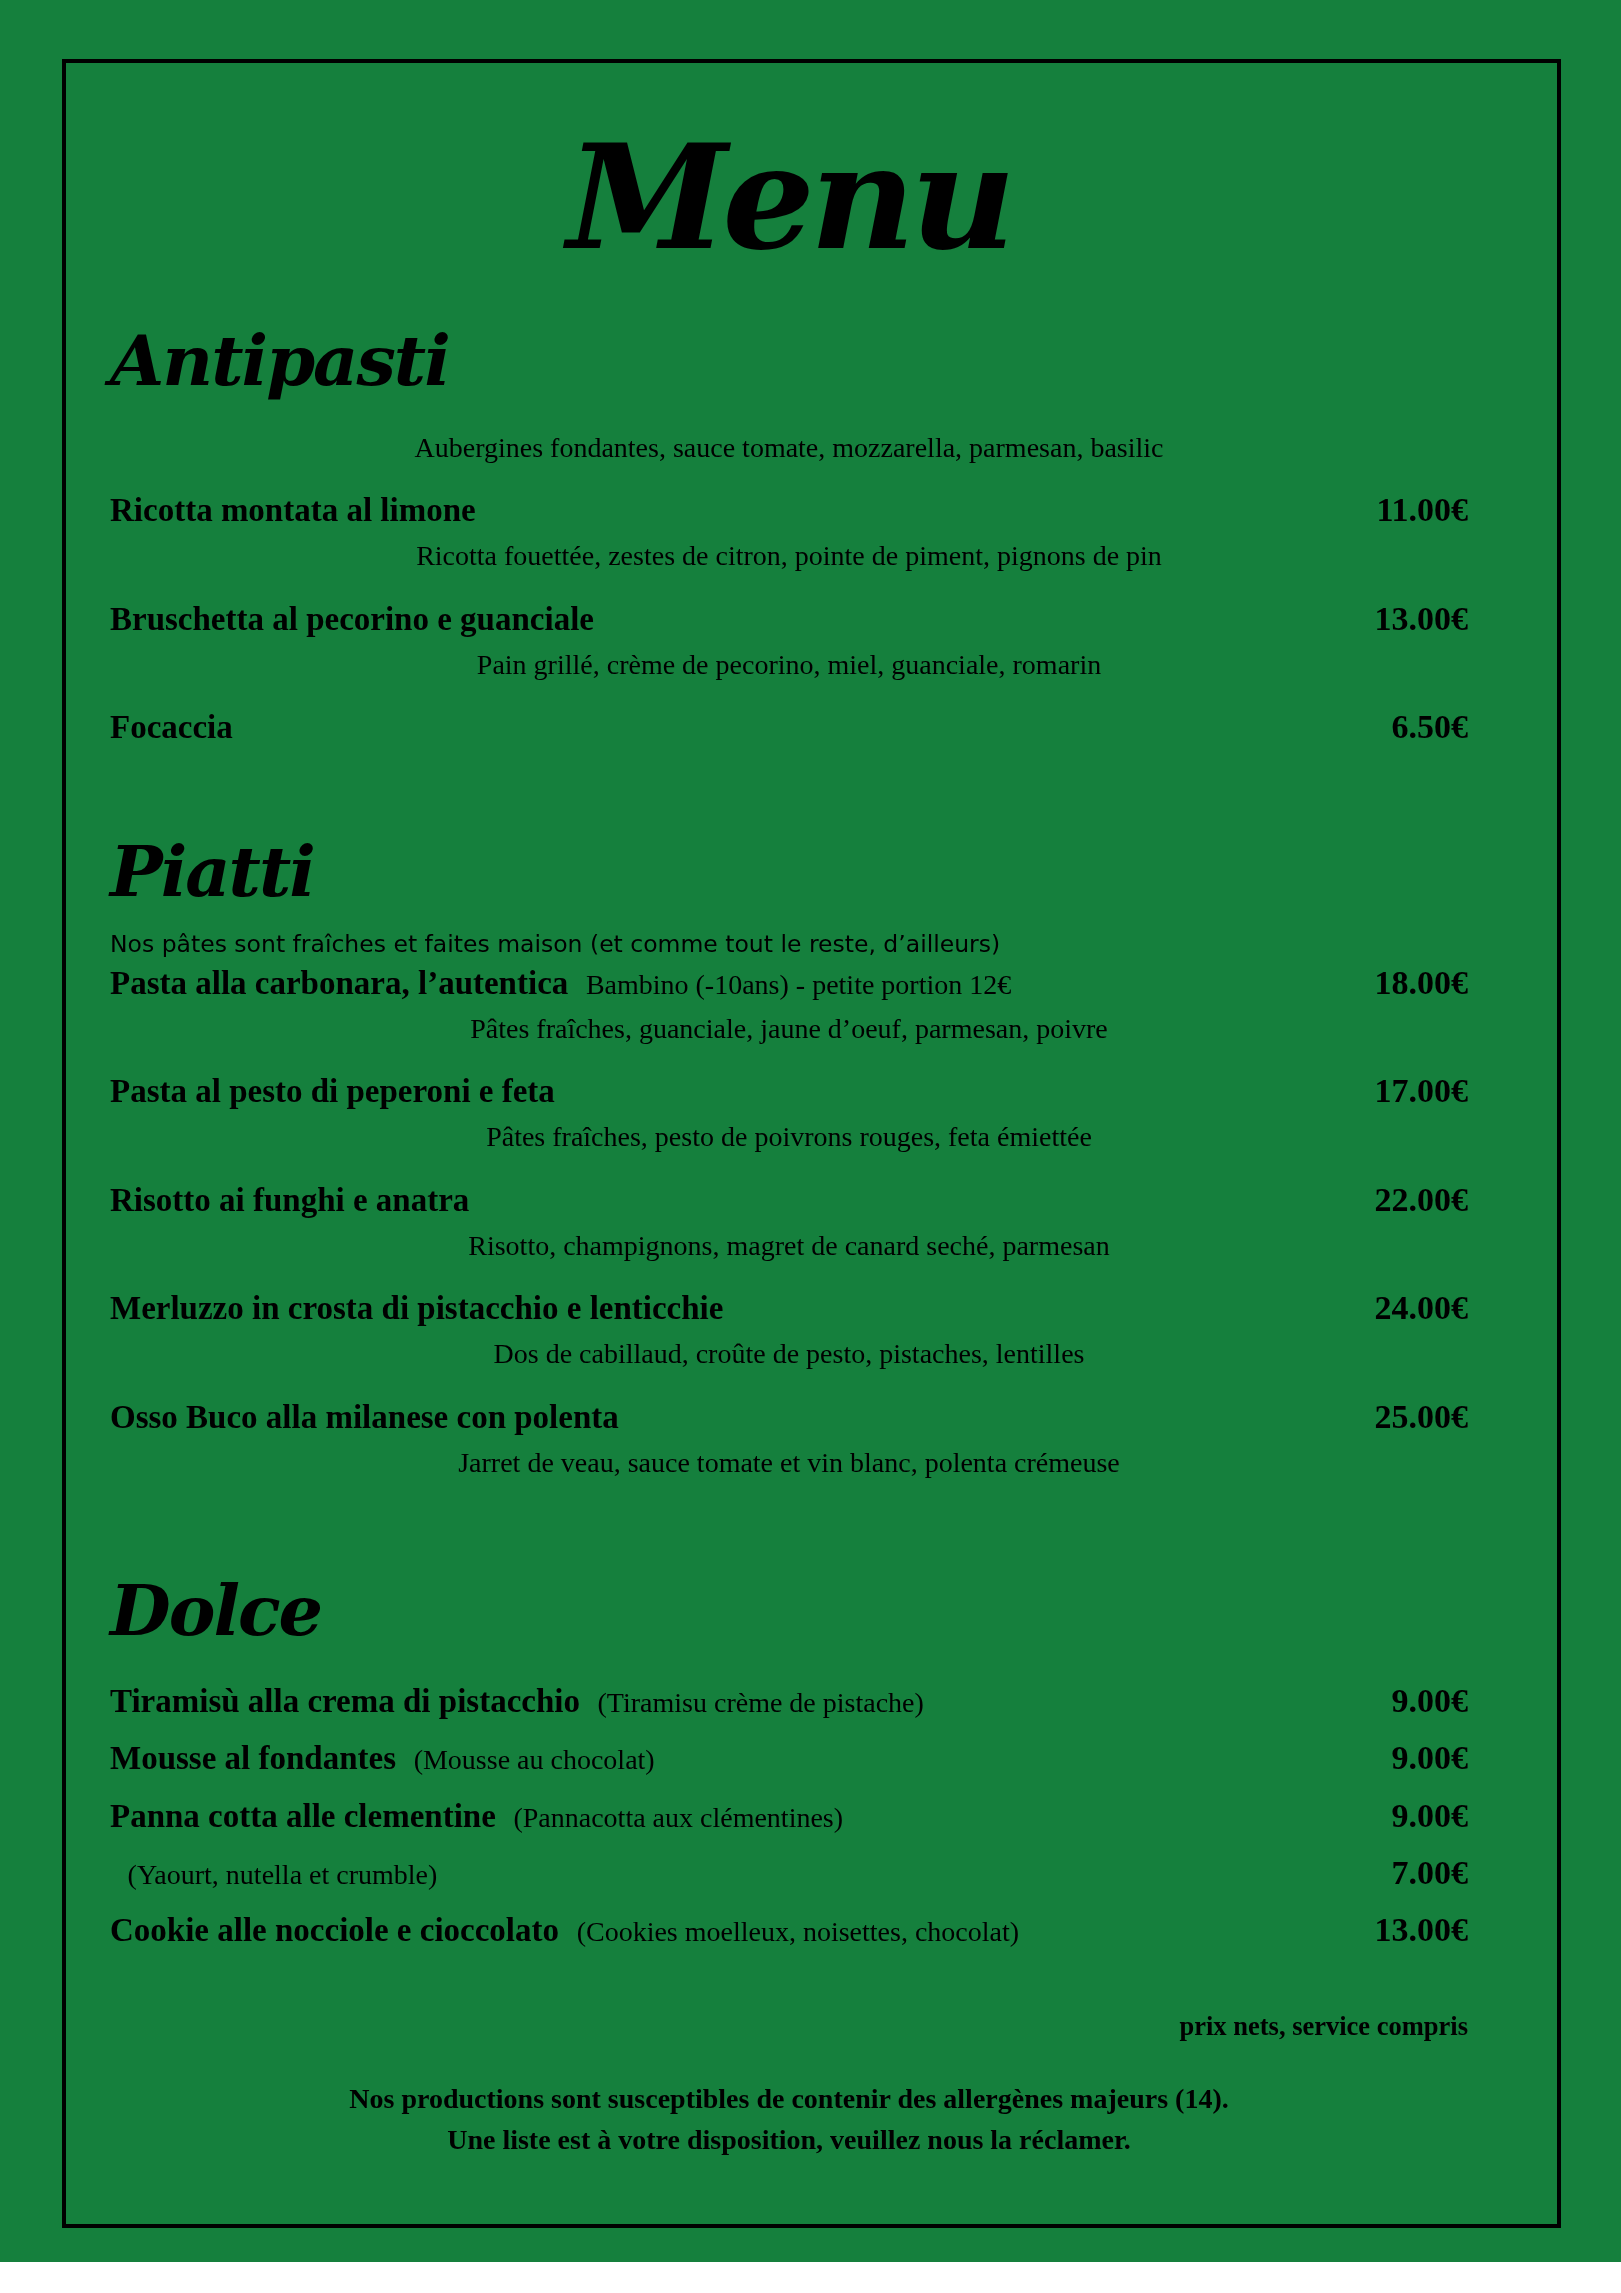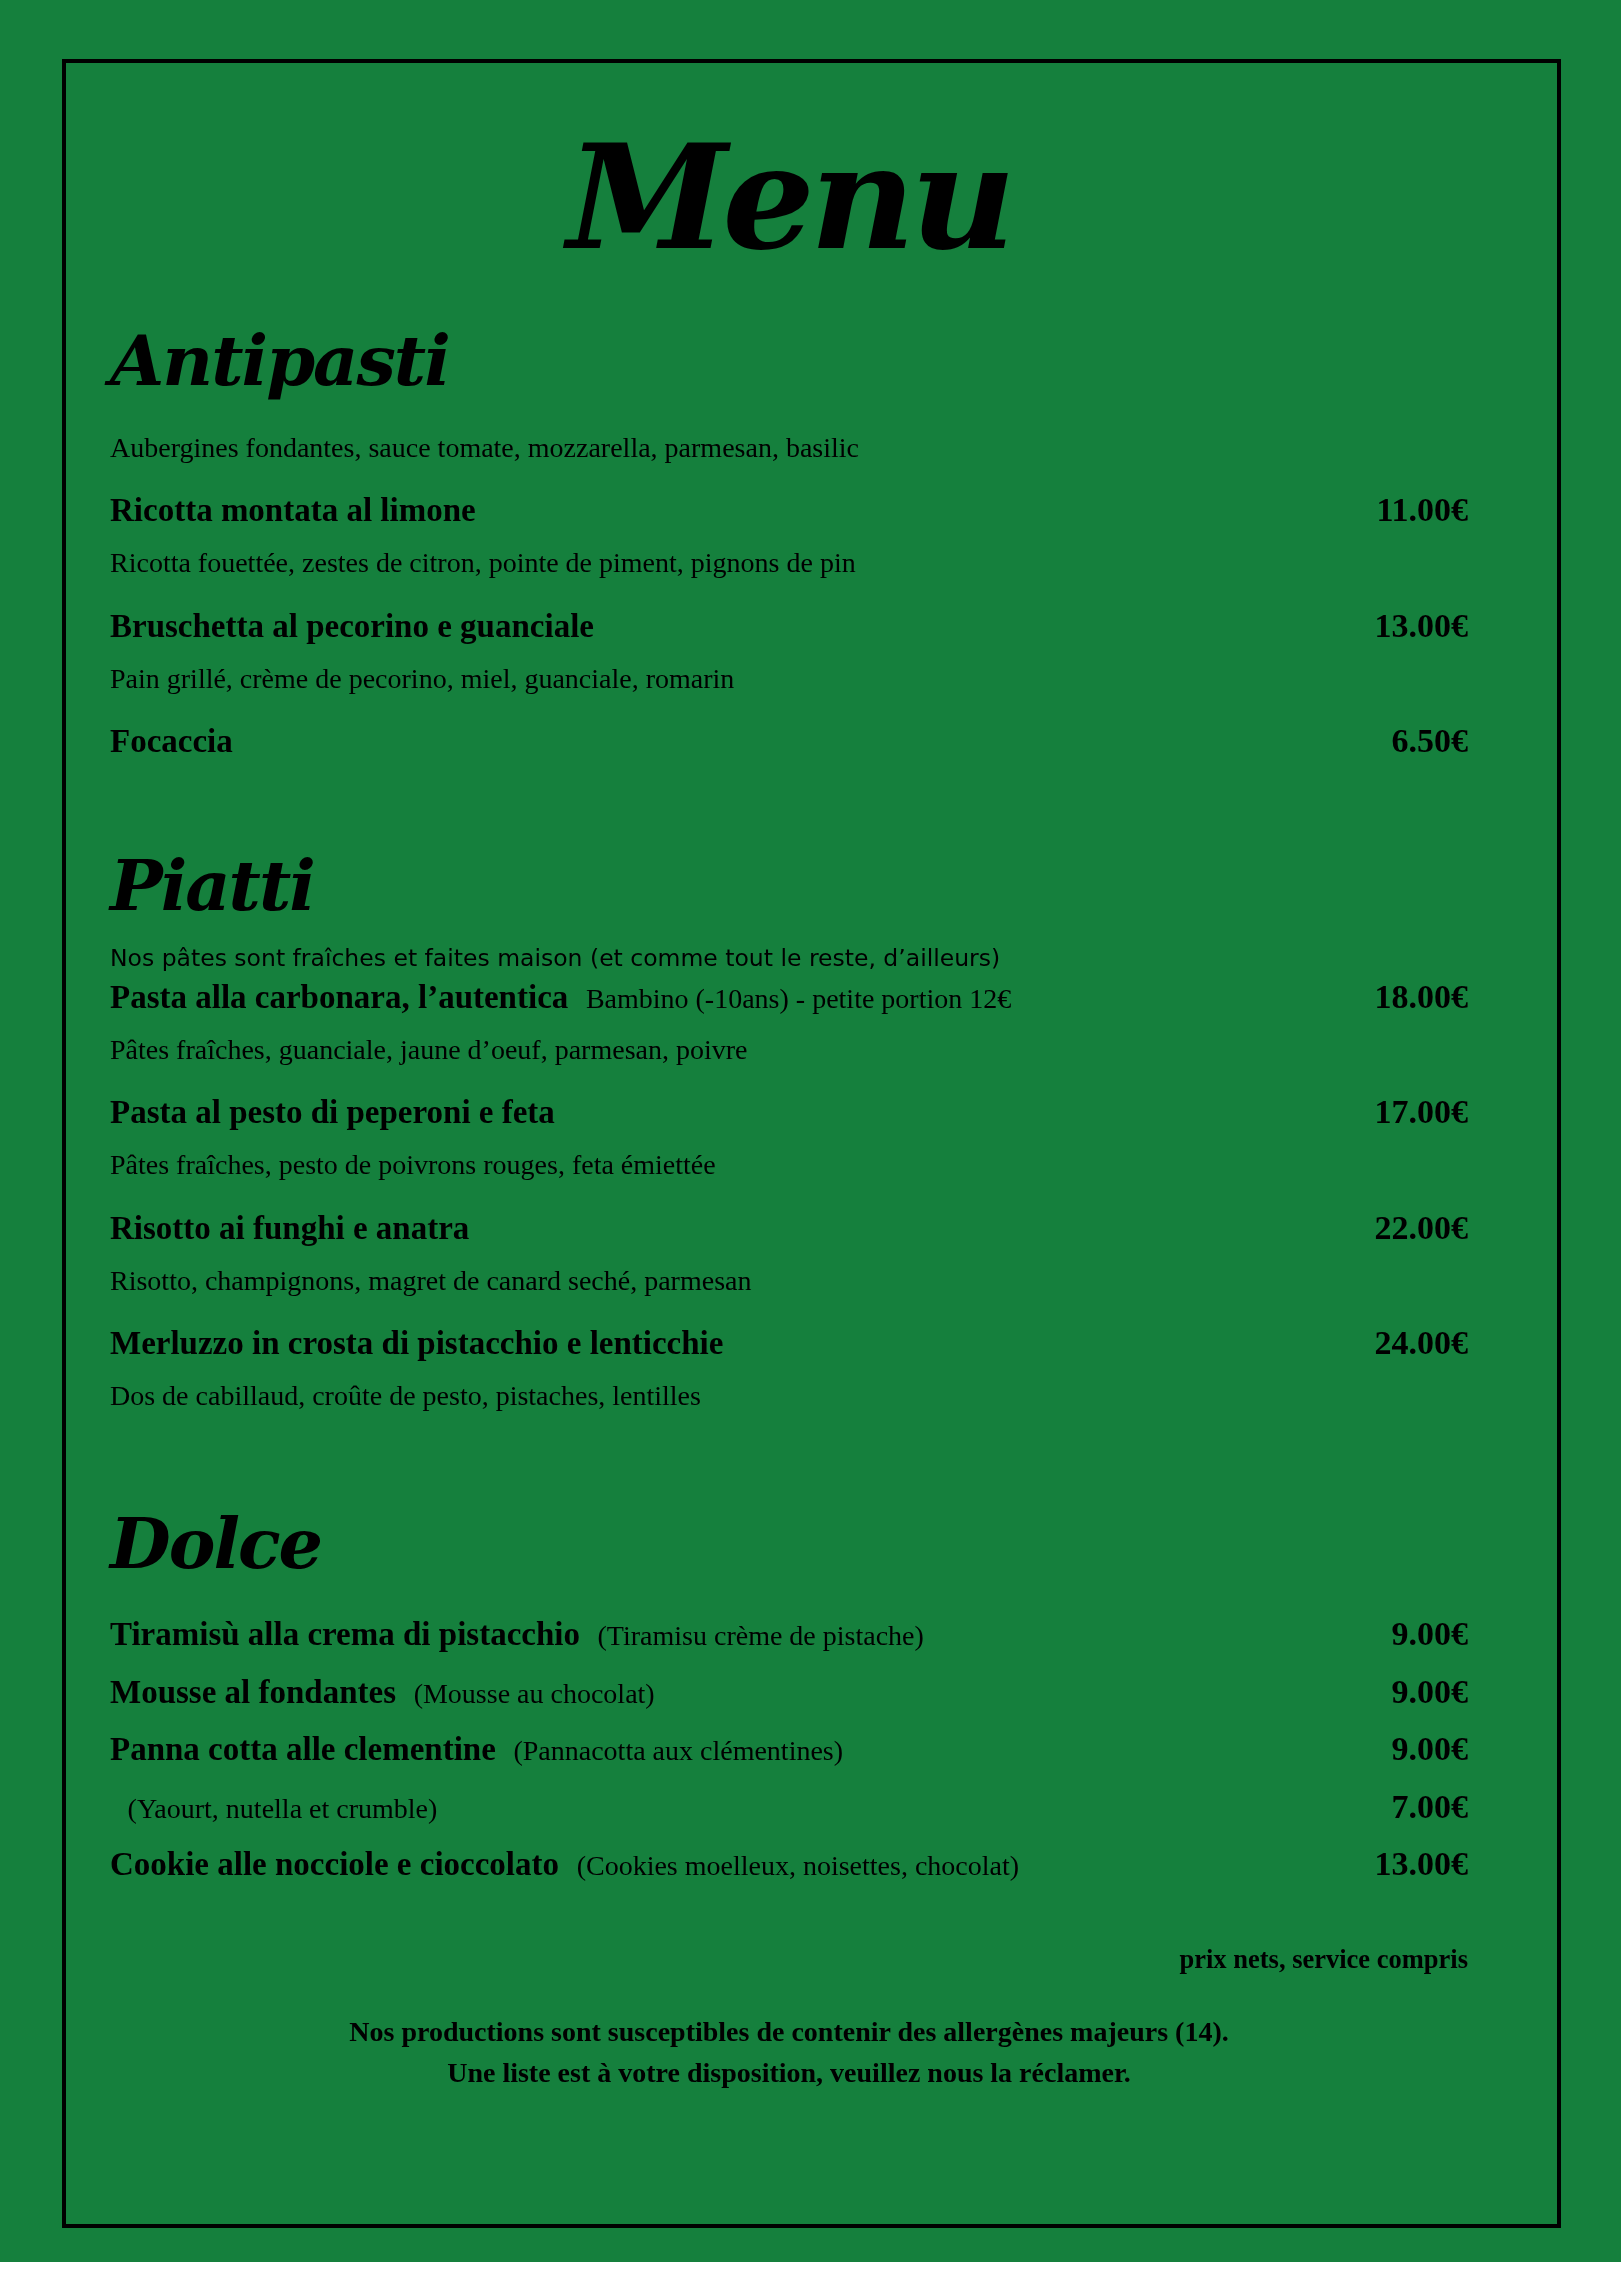--- a/index.html
+++ b/index.html
@@ -70,21 +70,22 @@
     margin-left: 17.6px;
   }
   .item-price {
     margin-left: auto;
     font-weight: bold;
     font-size: 34px;
   }
   .item-desc {
     font-size: 28px;
     line-height: 1.15;
-    margin-top: 17px;
+    margin-top: 10px;
+    text-align: center;
   }
   .dolce .item { margin-bottom: 18.6px; }
   .pricing-note {
     margin-top: 61px;
     text-align: right;
     font-weight: bold;
     font-size: 26.5px;
   }
   .allergen {
     margin-top: 37px;
@@ -163,20 +164,27 @@
       </div>
 
       <div class="item">
         <div class="item-line">
           <span class="item-name">Merluzzo in crosta di pistacchio e lenticchie</span>
           <span class="item-price">24.00€</span>
         </div>
         <div class="item-desc">Dos de cabillaud, croûte de pesto, pistaches, lentilles</div>
       </div>
 
+      <div class="item">
+        <div class="item-line">
+          <span class="item-name">Osso Buco alla milanese con polenta</span>
+          <span class="item-price">25.00€</span>
+        </div>
+        <div class="item-desc">Jarret de veau, sauce tomate et vin blanc, polenta crémeuse</div>
+      </div>
     </section>
 
     <section class="section section-dolce dolce">
       <h2 class="script section-header">Dolce</h2>
 
       <div class="item">
         <div class="item-line">
           <span class="item-name">Tiramisù alla crema di pistacchio</span>
           <span class="item-suffix">(Tiramisu crème de pistache)</span>
           <span class="item-price">9.00€</span>

